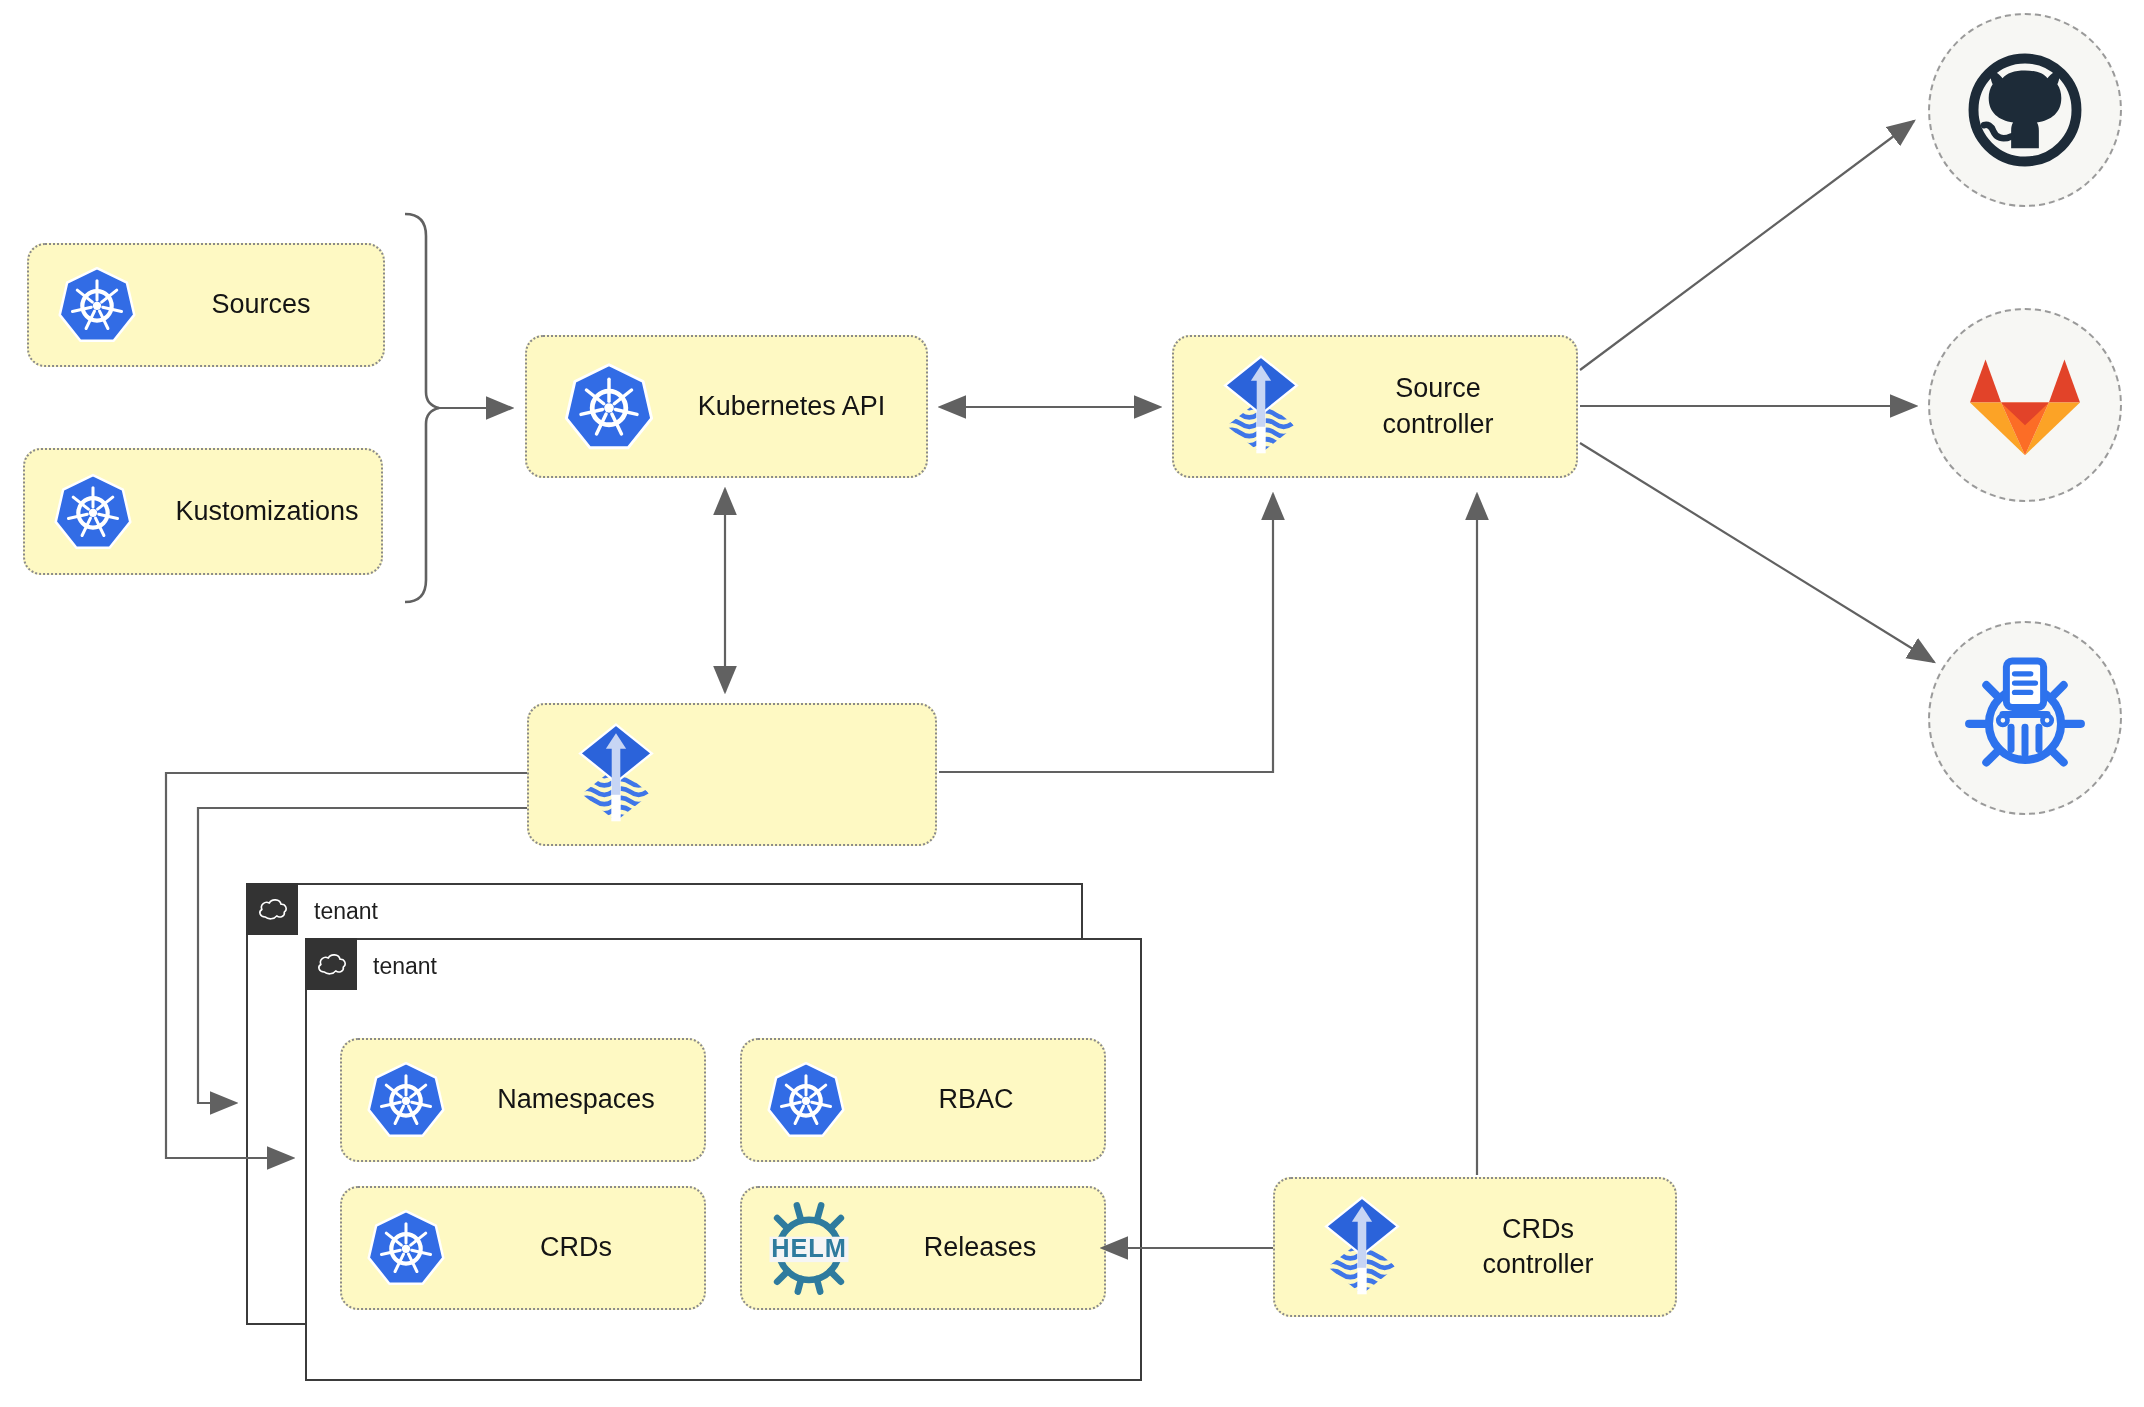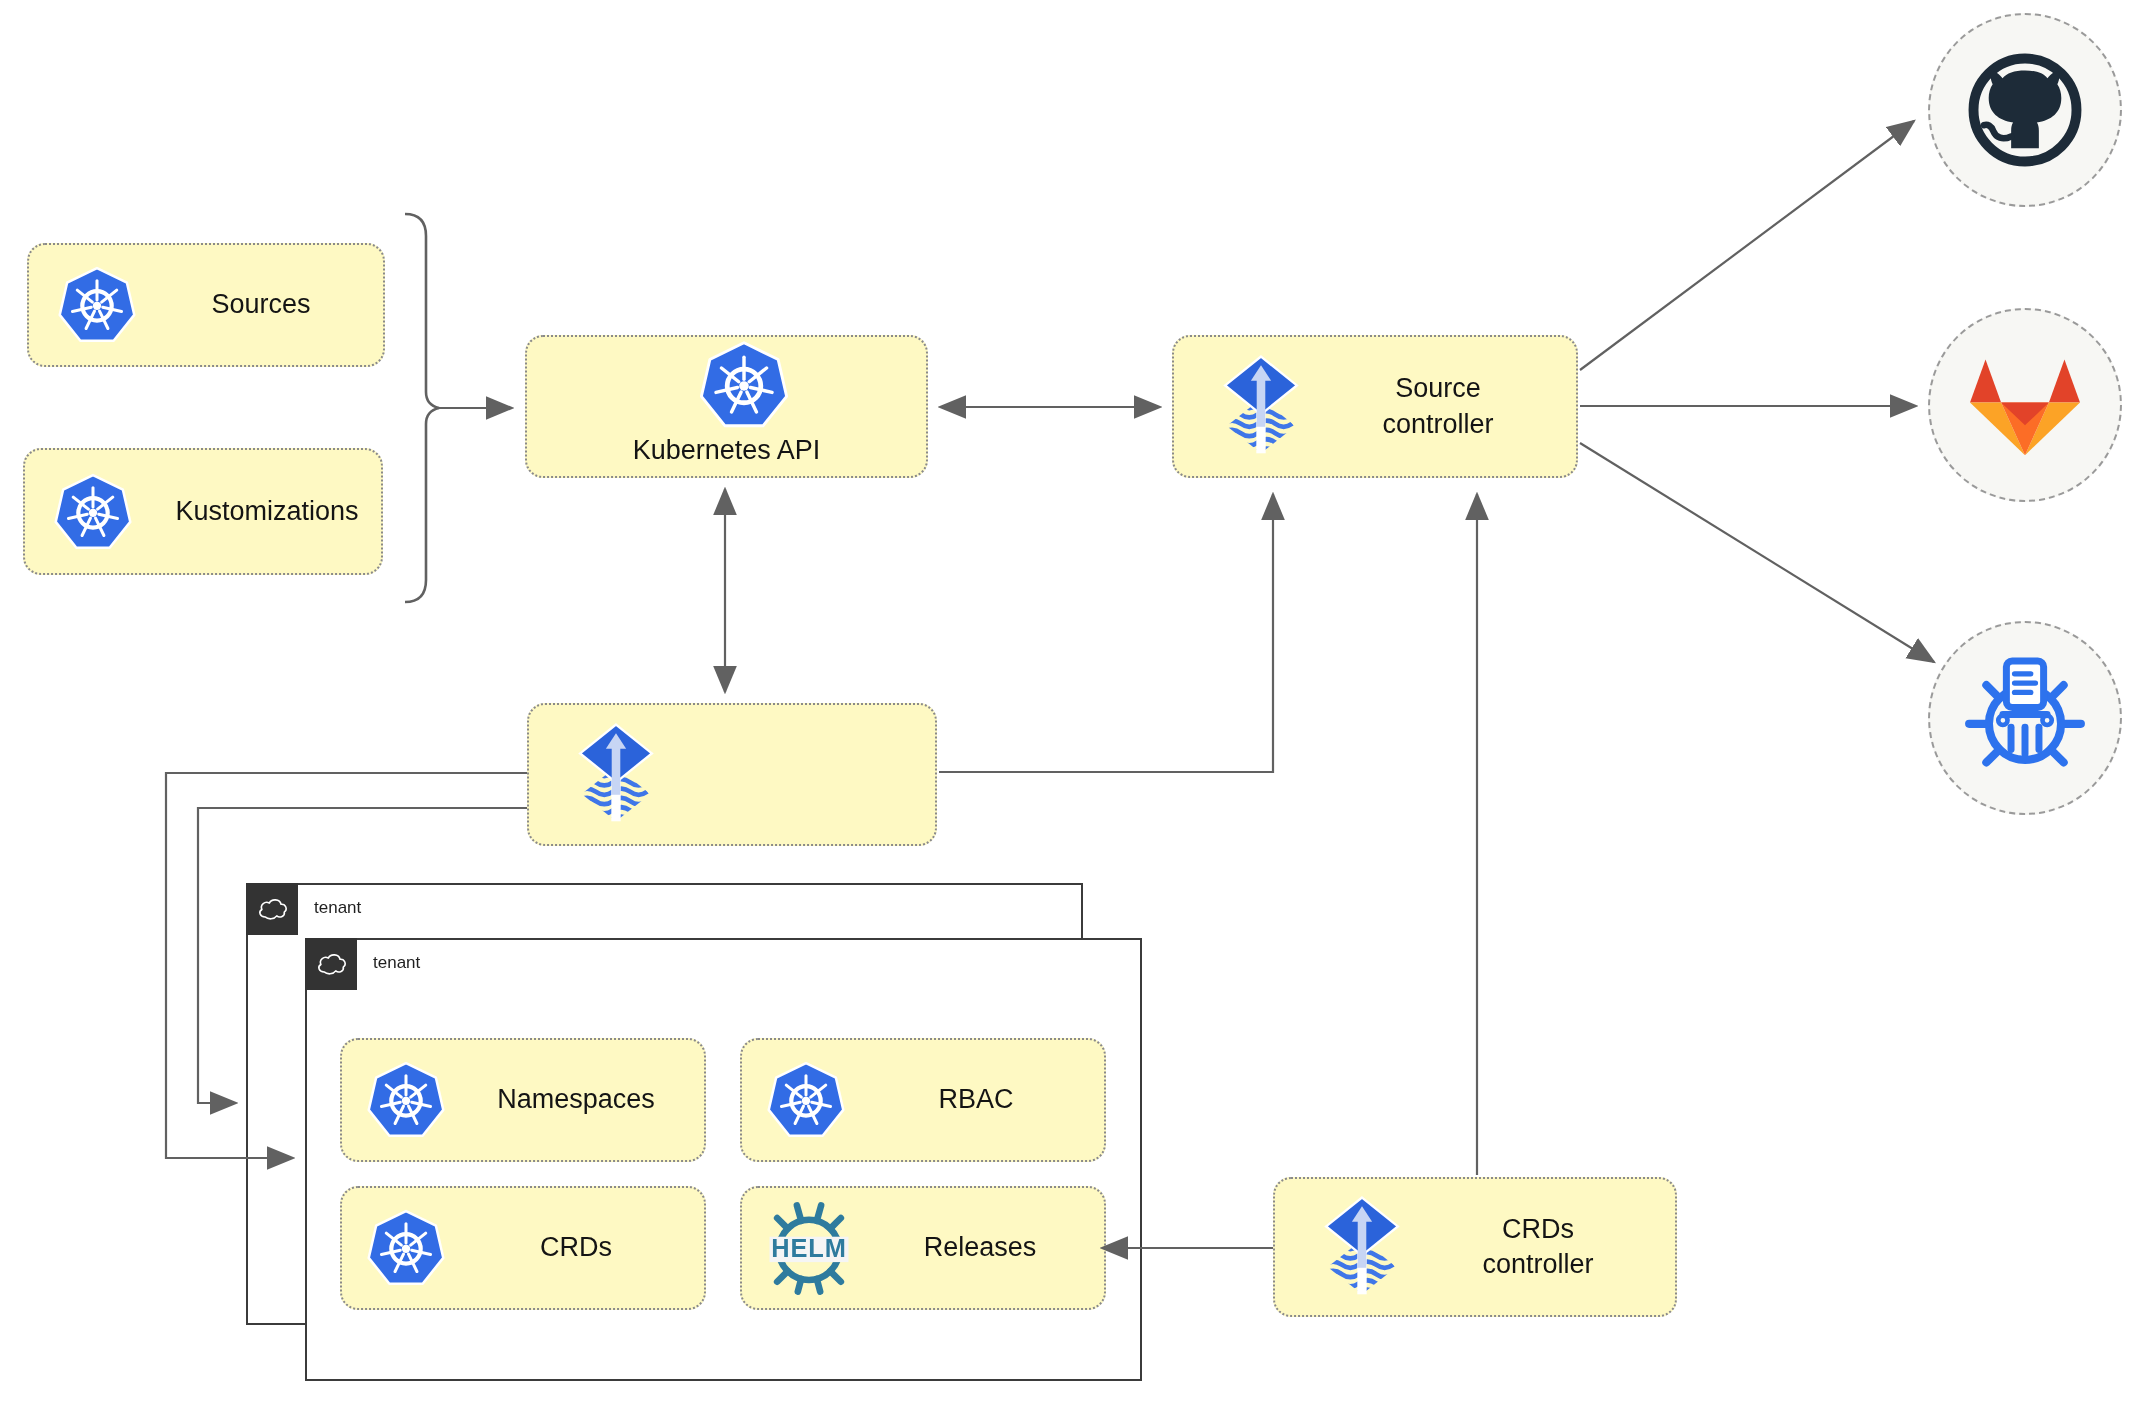--- a/index.html
+++ b/index.html
@@ -9,21 +9,21 @@
         display:flex;align-items:center;box-sizing:border-box;z-index:3;}
   .node .icon{flex:0 0 auto;display:flex;align-items:center;}
   .node .label{flex:1;text-align:center;font-size:27px;color:#141414;line-height:1.3;}
   .node .label .narrow{display:inline-block;max-width:175px;}
   .ext{position:absolute;width:194px;height:194px;border-radius:50%;border:2px dashed #9a9a9a;
        background:#f7f7f4;display:flex;align-items:center;justify-content:center;
        box-sizing:border-box;z-index:3;}
   .tenant{position:absolute;background:#ffffff;border:2px solid #3b3b3b;box-sizing:border-box;}
   .tenant .tab{position:absolute;top:-2px;left:-2px;width:52px;height:52px;background:#333333;
        display:flex;align-items:center;justify-content:center;}
-  .tenant .tlabel{position:absolute;top:13px;left:66px;font-size:17px;color:#1f1f1f;}
+  .tenant .tlabel{position:absolute;top:13px;left:66px;font-size:23px;color:#1f1f1f;}
   .wires{position:absolute;left:0;top:0;z-index:10;pointer-events:none;}
 </style>
 </head>
 <body>
 
 <div class="canvas">
 
   <svg width="0" height="0" style="position:absolute" aria-hidden="true">
     <defs>
       <symbol id="k8s" viewBox="0 0 100 100">
@@ -96,21 +96,21 @@
 
   <div class="node" style="left:23px;top:448px;width:360px;height:127px;gap:18px;">
     <span class="icon" style="margin-left:26px;">
       <svg width="84" height="84">
           <use href="#k8s"></use>
         </svg>
       </span>
     <span class="label">Kustomizations</span>
   </div>
 
-  <div class="node" style="left:525px;top:335px;width:403px;height:143px;flex-direction:column;">
+  <div class="node" style="left:525px;top:335px;width:403px;height:143px;">
     <span class="icon" style="margin-left:34px;">
       <svg width="96" height="96">
           <use href="#k8s"></use>
         </svg>
       </span>
     <span class="label">Kubernetes API</span>
   </div>
 
   <div class="node" style="left:1172px;top:335px;width:406px;height:143px;">
     <span class="icon" style="margin-left:48px;">

